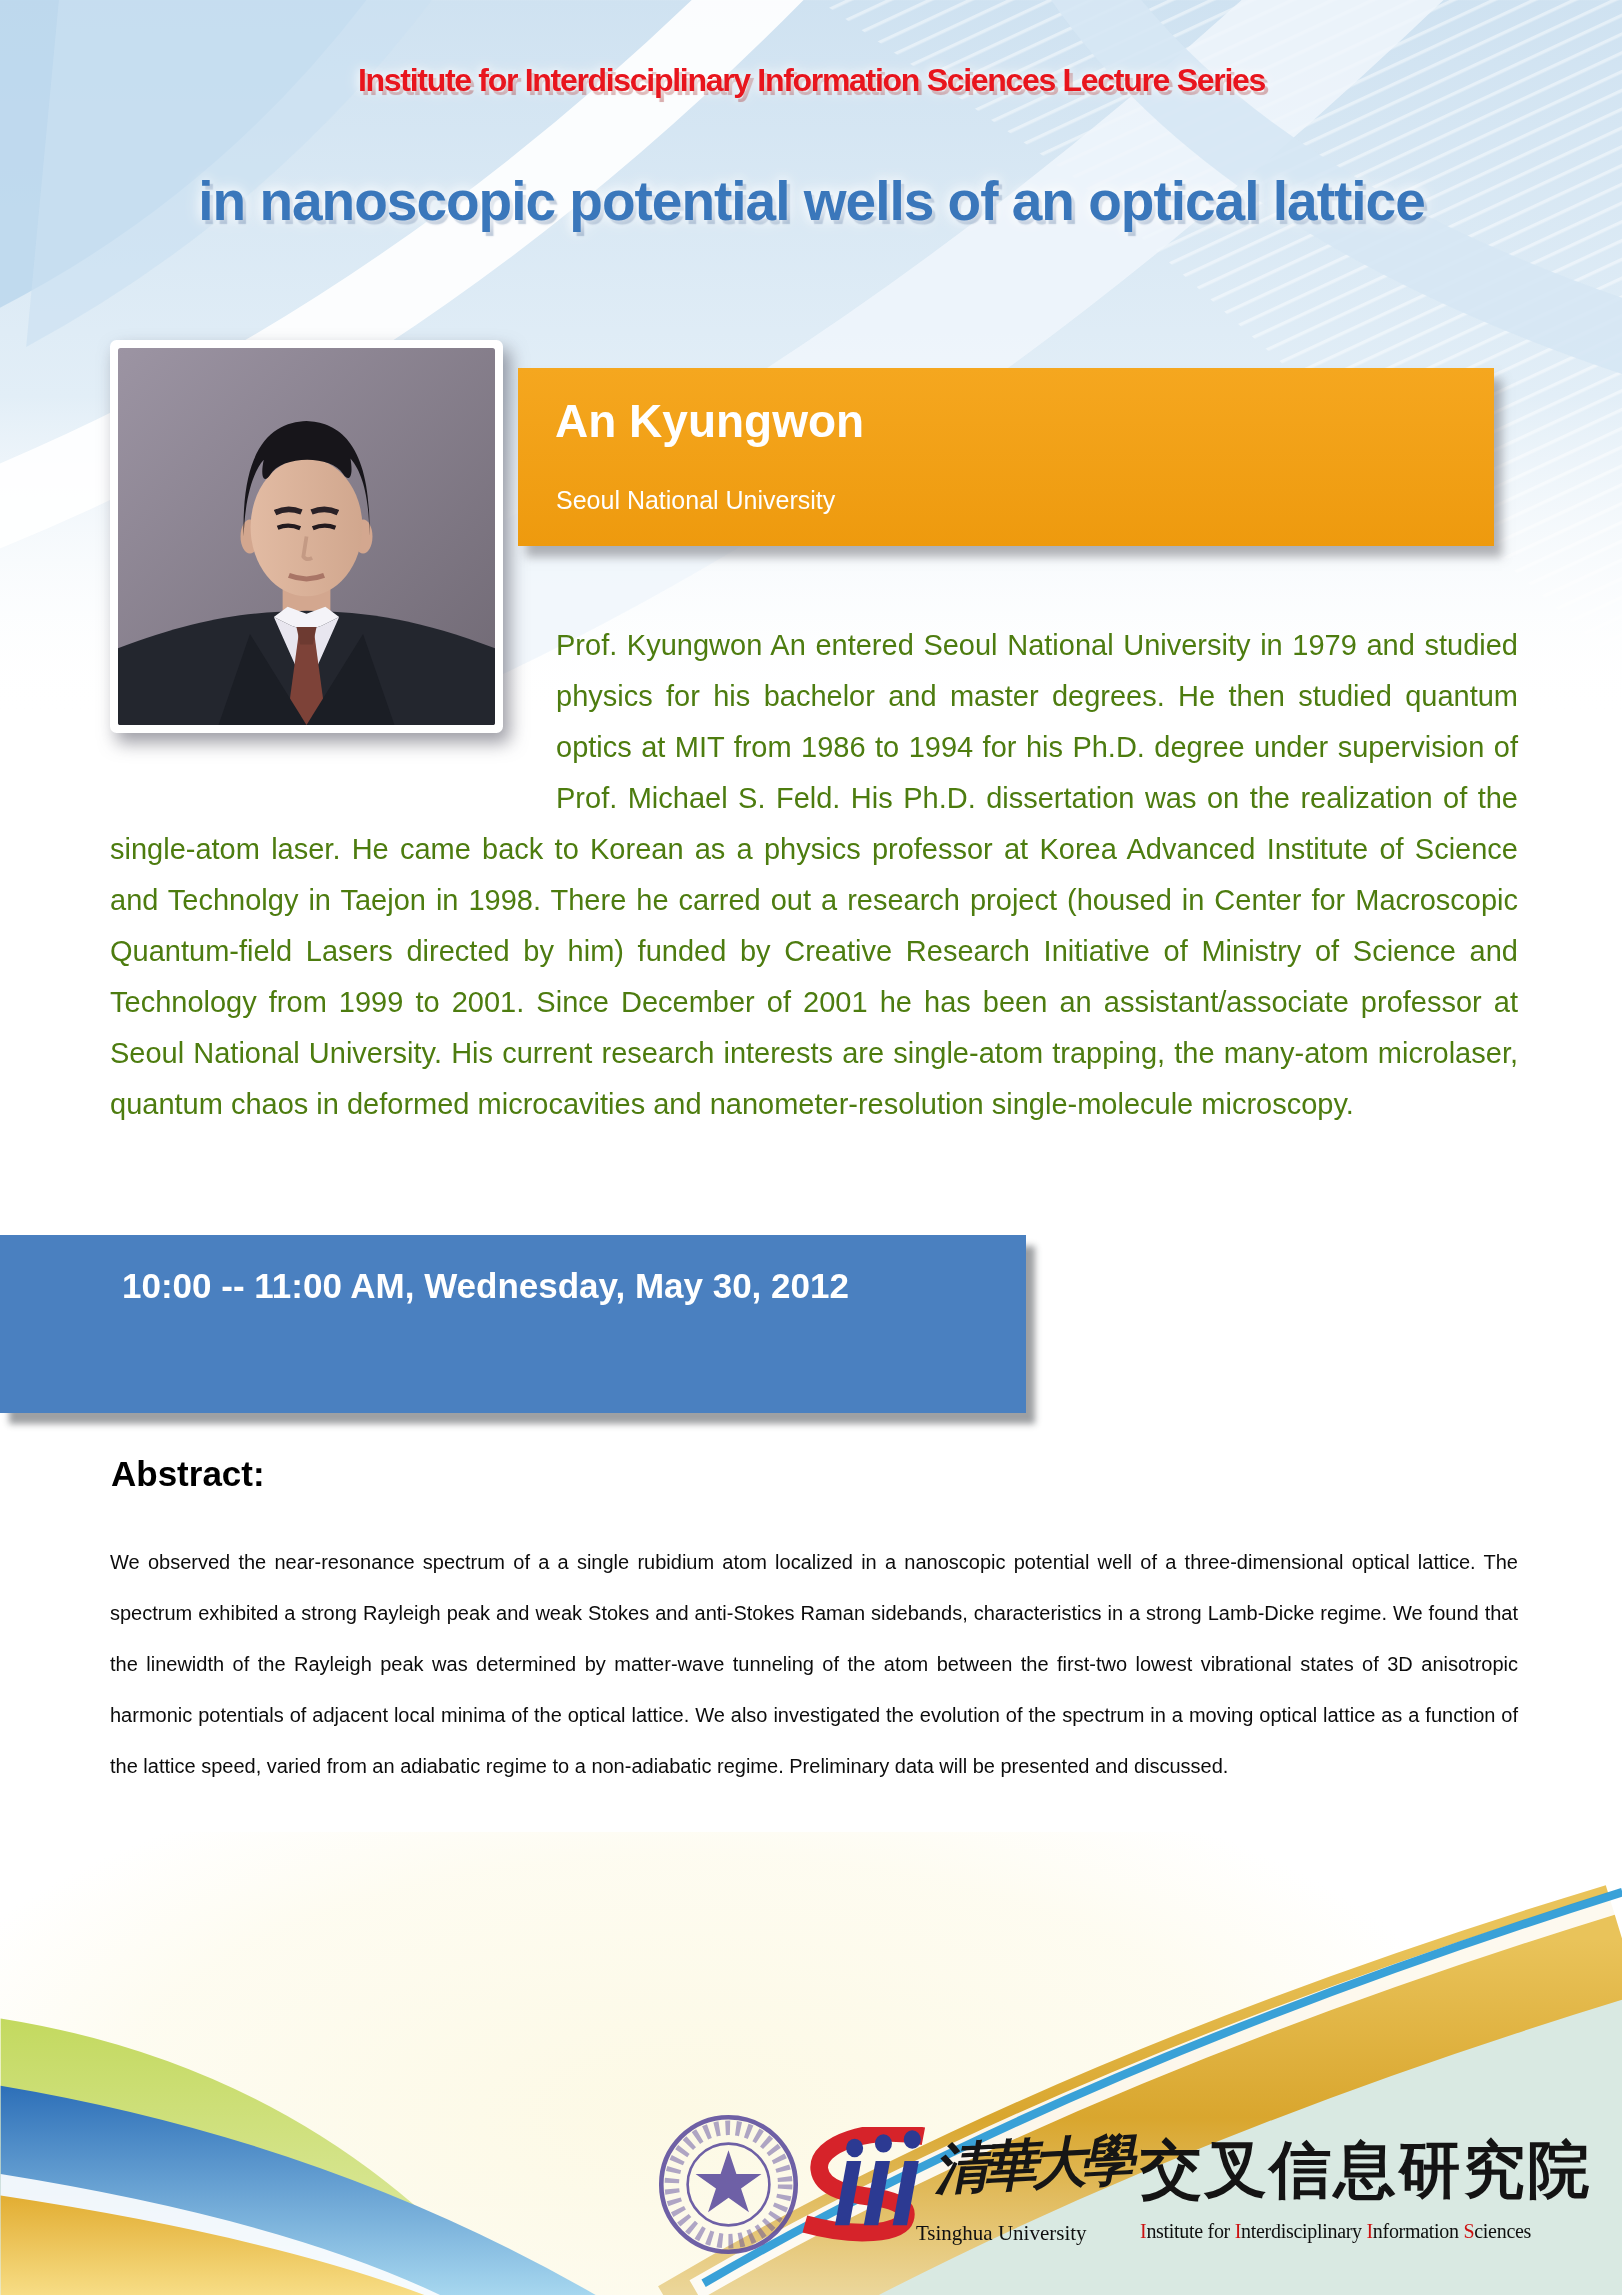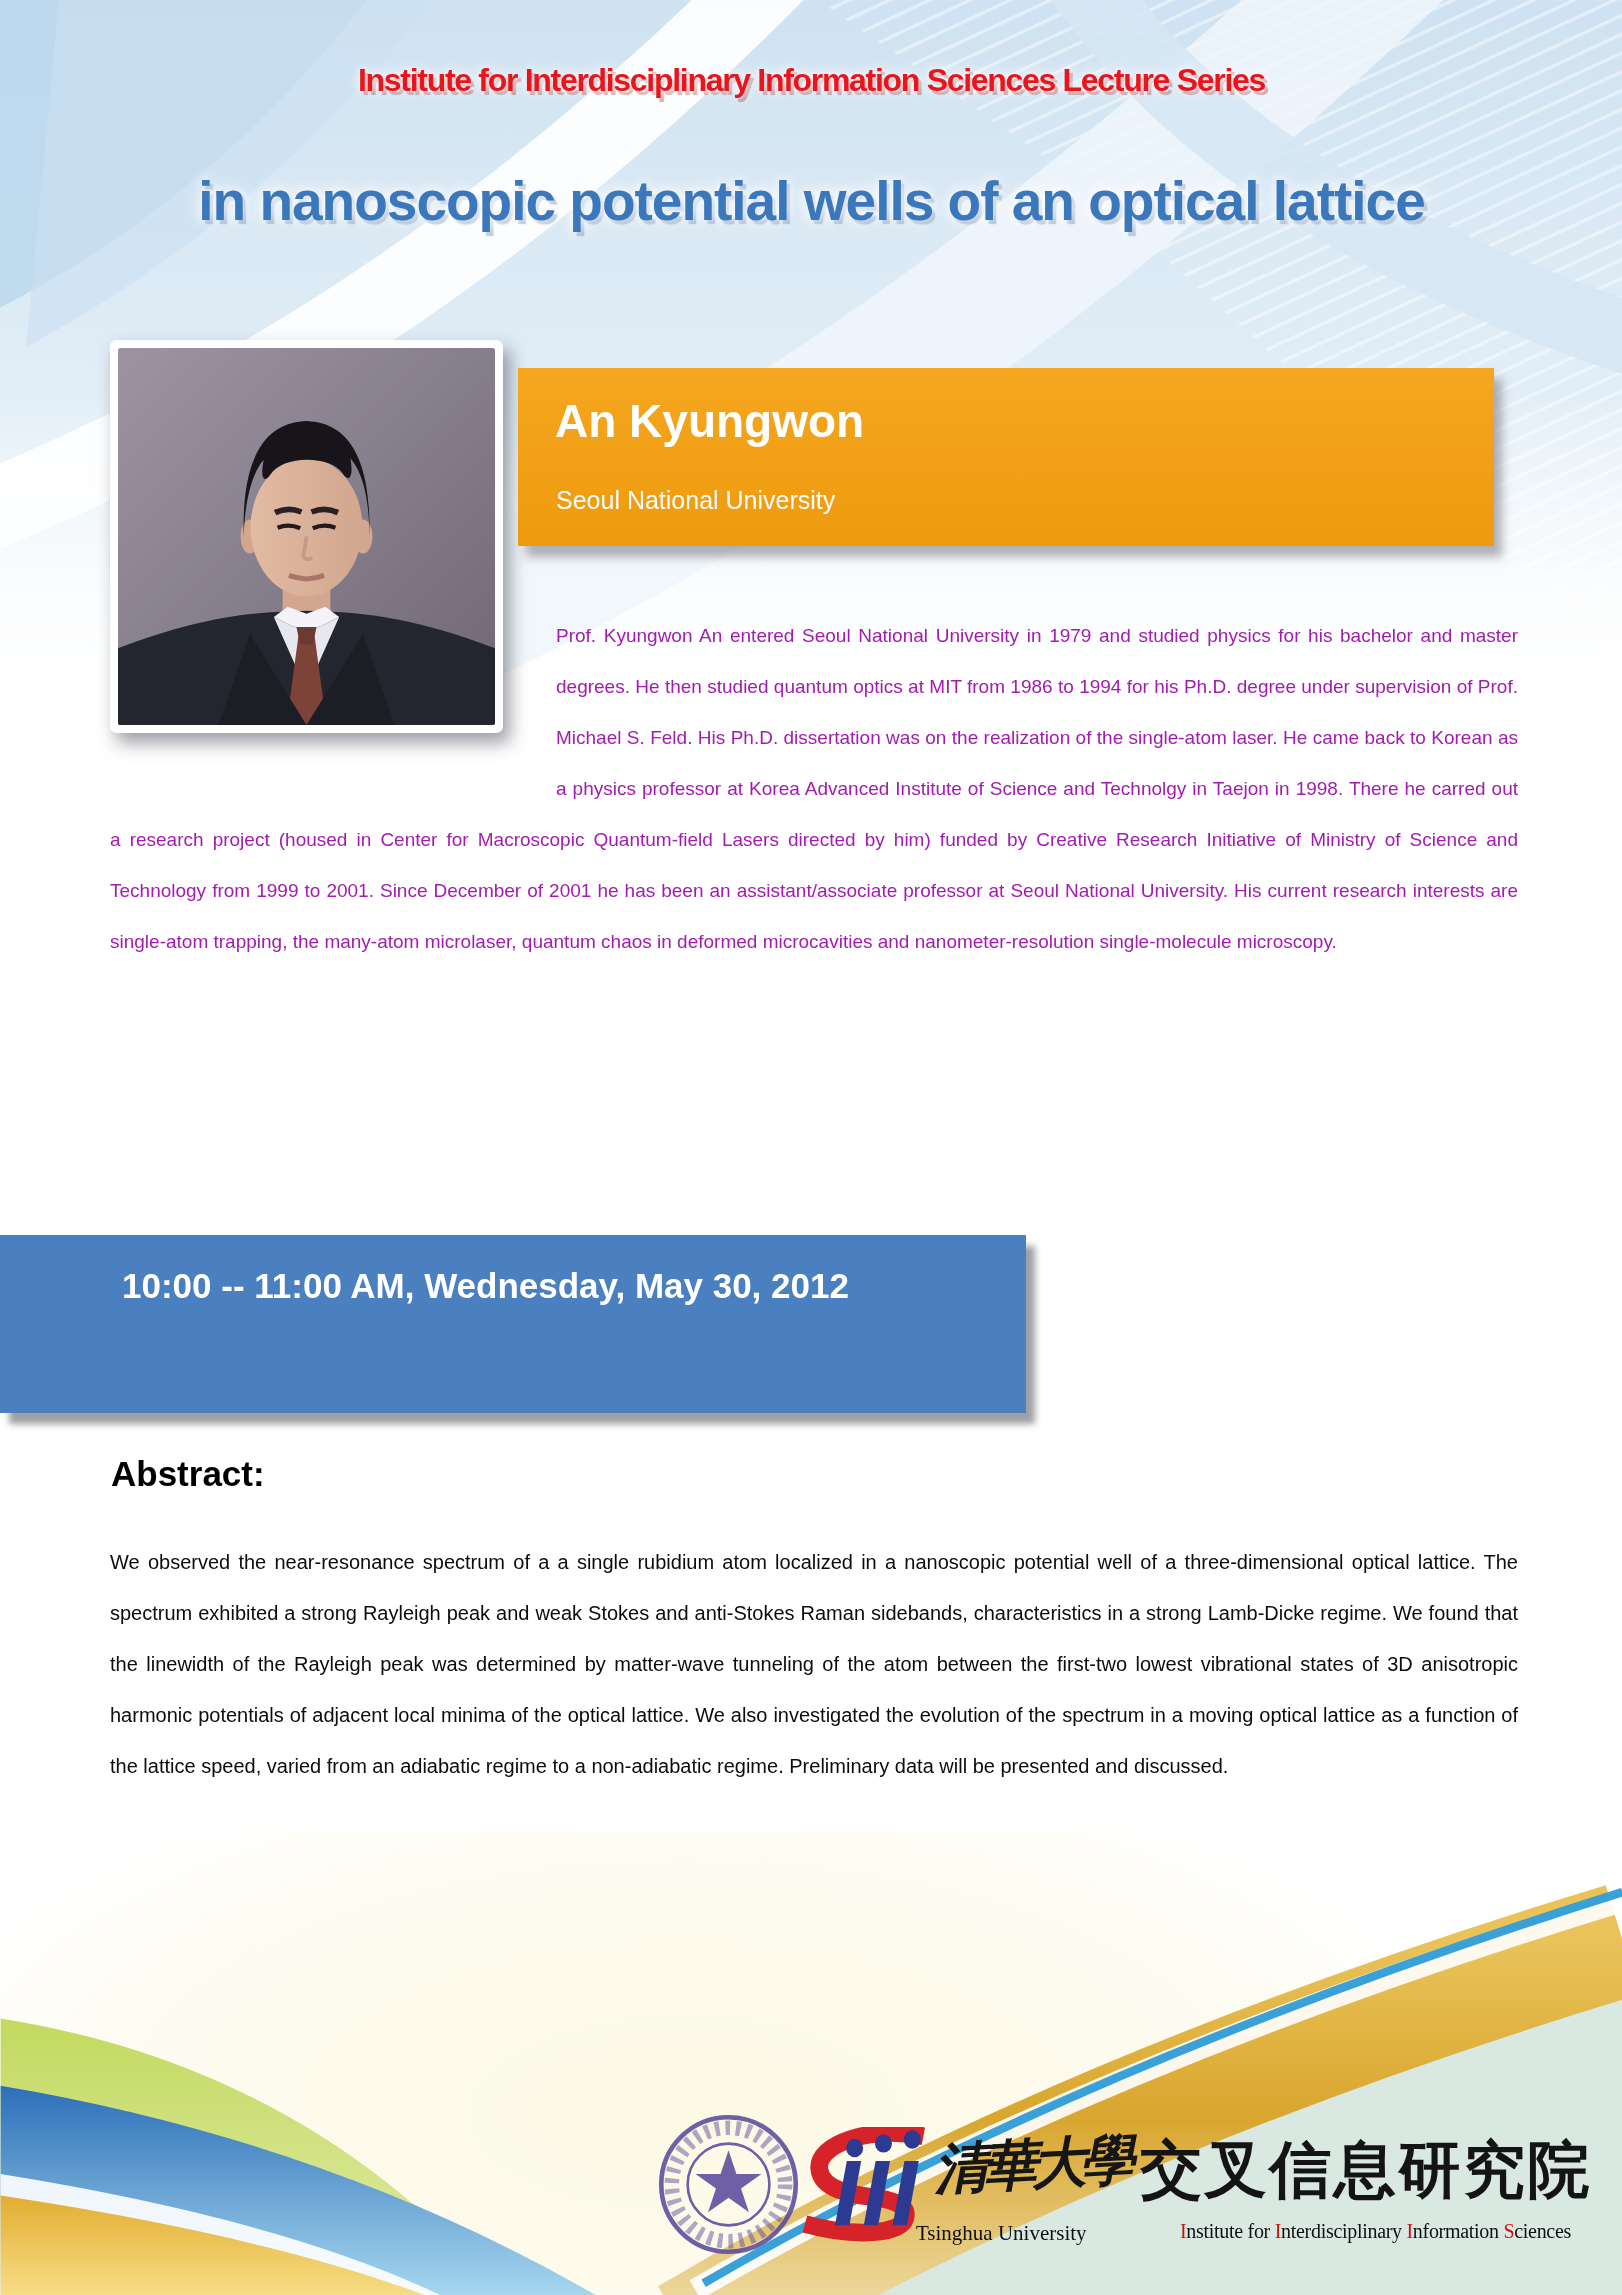--- a/index.html
+++ b/index.html
@@ -34,21 +34,21 @@
   .speaker-box{
     position:absolute; left:518px; top:368px; width:976px; height:178px;
     background:linear-gradient(180deg,#f5a71f 0%,#ee9a0e 100%);
     box-shadow:7.9px 10.5px 9.2px rgba(105,105,112,.5);
   }
   .speaker-name{position:absolute;left:37px;top:26px;font-size:46px;font-weight:bold;color:#ffffff;}
   .speaker-aff{position:absolute;left:38px;top:118px;font-size:25px;color:#ffffff;}
 
   .bio{
     position:absolute; left:110px; top:591px; width:1408px;
-    font-size:19px; line-height:51px; color:#a21caf;
+    font-size:29px; line-height:51px; color:#4d7c0f;
     text-align:justify;
   }
   .bio-spacer{float:left;width:446px;height:204px;}
 
   .event-box{
     position:absolute; left:0; top:1235px; width:1026px; height:178px;
     background:#4a80c0; box-shadow:9.2px 10.5px 6.5px rgba(40,45,50,.45);
     color:#ffffff; font-weight:bold; font-size:35px;
   }
   .event-line1{position:absolute;left:122px;top:31px;white-space:nowrap;text-align:center;}
@@ -72,21 +72,21 @@
     position:absolute;left:1140px;top:2128px;
     font-family:"Liberation Serif",serif;font-weight:bold;
     font-size:62px;letter-spacing:2.6px;color:#141414;white-space:nowrap;
   }
   .uni-en{
     position:absolute;left:916px;top:2221px;width:216px;text-align:left;
     font-family:"Liberation Serif",serif;font-size:21px;color:#101010;white-space:nowrap;
   }
   .inst-en{
     position:absolute;left:1140px;top:2220px;width:471px;
-    font-family:"Liberation Serif",serif;font-size:20px;letter-spacing:-0.3px;color:#101010;white-space:nowrap;text-align:center;
+    font-family:"Liberation Serif",serif;font-size:20px;letter-spacing:-0.3px;color:#101010;white-space:nowrap;
   }
   .red-cap{color:#cc1111;}
 </style>
 </head>
 <body>
 
 <div class="page">
 
   <svg class="bg bg-top" width="1623" height="720" viewBox="0 0 2480 1100">
     <defs>

